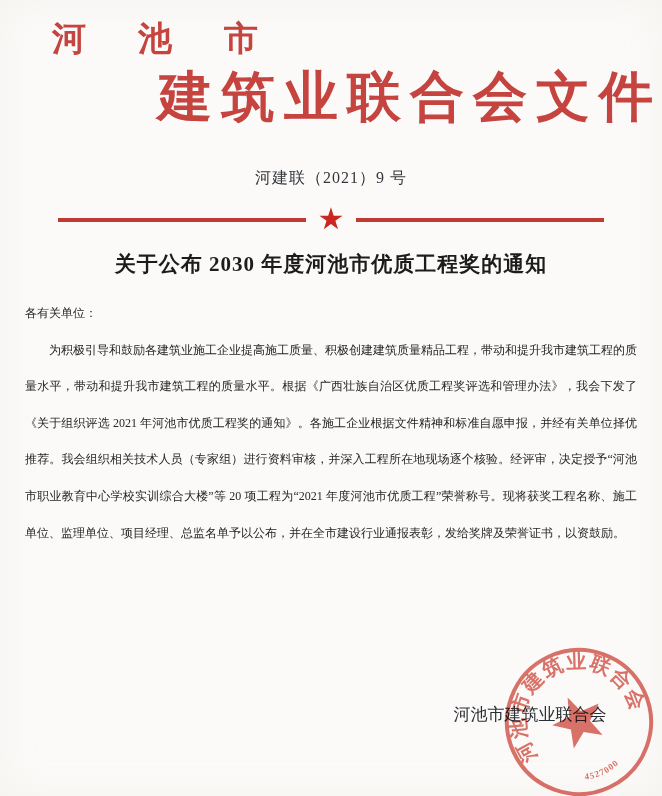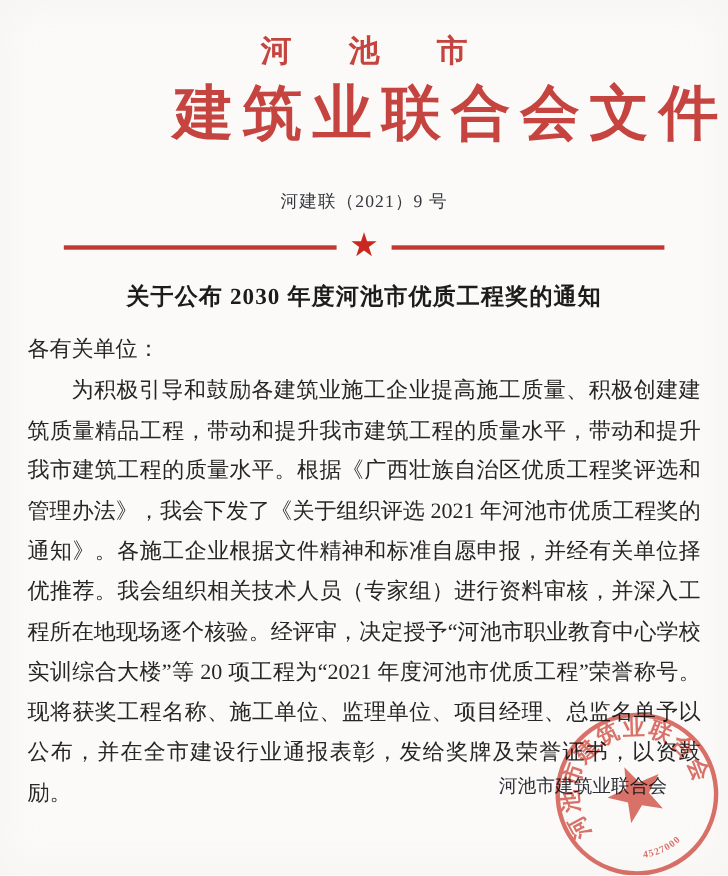--- a/index.html
+++ b/index.html
@@ -7,25 +7,25 @@
     position:relative;
     width:662px; height:796px;
     background:#fbfaf8;
     font-family:"Liberation Serif","DejaVu Serif",serif;
     color:#262626;
     overflow:hidden;
     box-shadow:inset 0 0 40px rgba(200,195,188,.12);
   }
   
   .org-city {
-    margin:0; padding-top:32px;
-    text-align:center;
+    margin:0; padding-top:20px;
+    text-align:left;
     color:#c5443f;
     font-weight:bold;
-    font-size:28px;
+    font-size:34px;
     letter-spacing:52px;
     text-indent:52px;
     line-height:1.1;
   }
   .org-title {
     margin:12px 0 0;
     text-align:right;
     color:#c5443f;
     font-weight:bold;
     font-size:54px;
@@ -60,21 +60,21 @@
     margin:15px 0 0;
     text-align:center;
     font-size:21px;
     font-weight:bold;
     color:#1c1c1c;
     letter-spacing:1px;
   }
   
   .body {
     margin:17px 25px 0 25px;
-    font-size:20px;
+    font-size:12px;
     line-height:36.6px;
     text-align:justify;
   }
   .body p { margin:0; }
   .para { text-indent:2em; }
   .attachment { margin-top:14px !important; text-indent:2em; }
   .attachment .att-label { margin-right:14px; }
   
   .signature {
     position:absolute;

